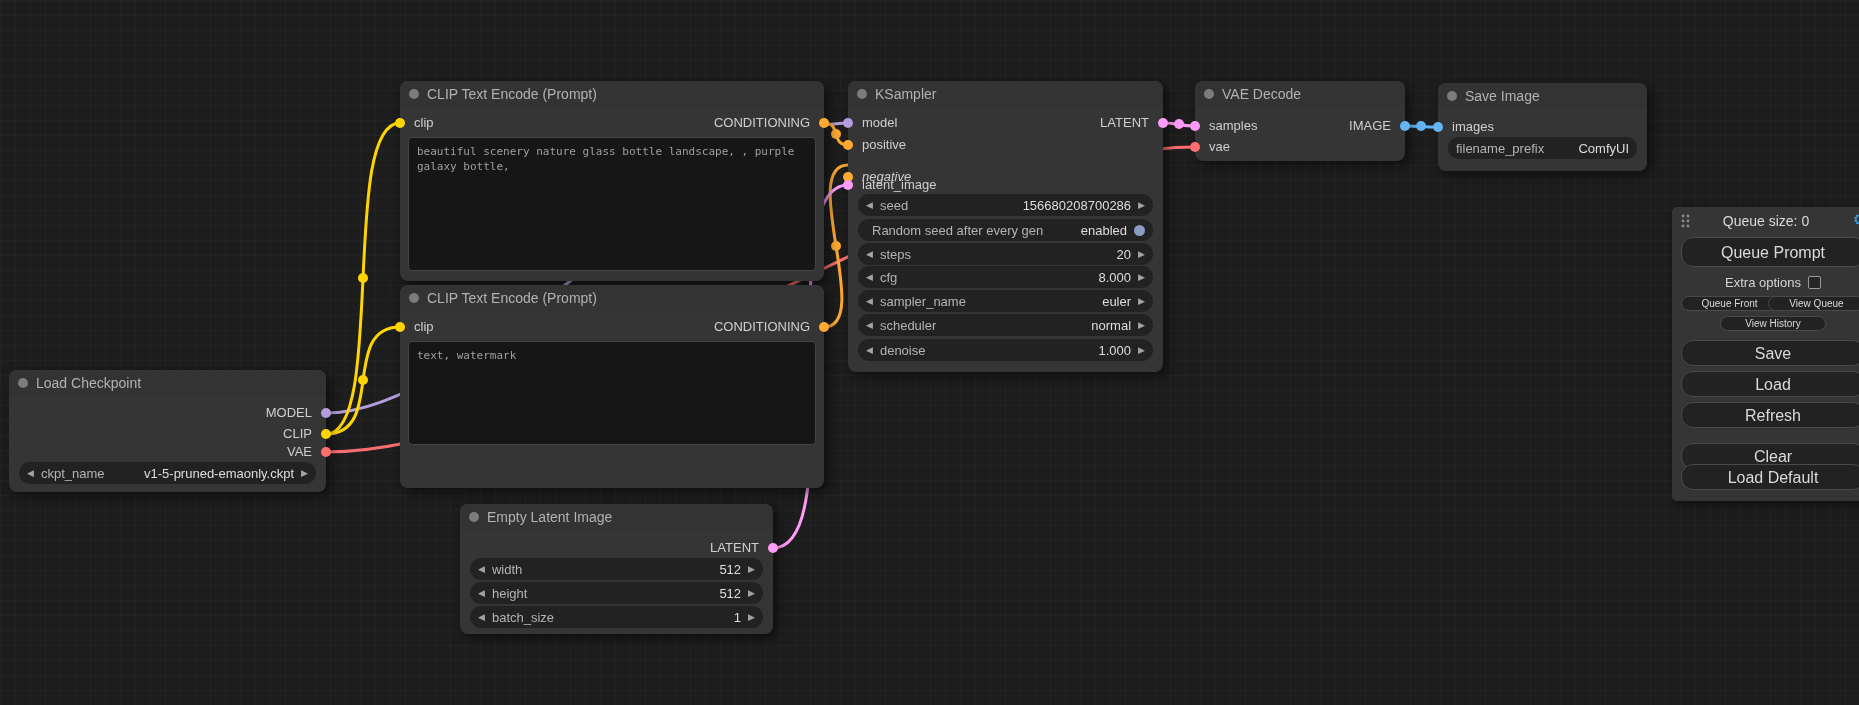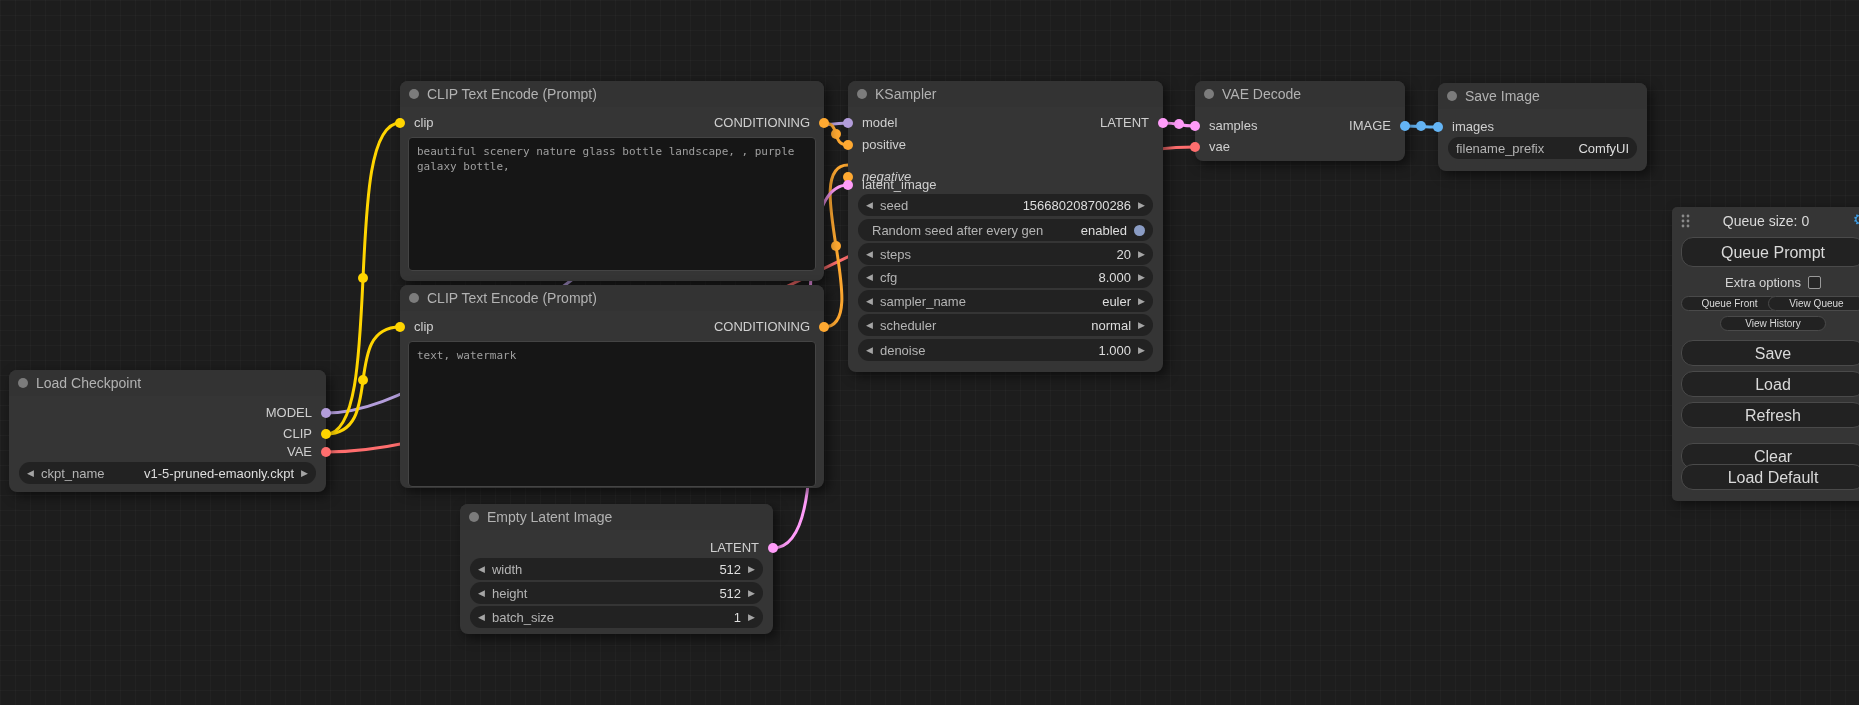--- a/index.html
+++ b/index.html
@@ -129,21 +129,21 @@
     <div class="node-title">
       <span class="title-dot" style="background-color: rgb(124, 124, 124);"></span>
       <span>CLIP Text Encode (Prompt)</span>
     </div>
     <div class="row" style="top:34px;">
       <span class="dot in" style="background-color: rgb(255, 213, 0);"></span>
       <span class="in-label">clip</span>
       <span class="out-label">CONDITIONING</span>
       <span class="dot out" style="background-color: rgb(255, 169, 49);"></span>
     </div>
-    <div class="prompt" style="top:56px; height:146px;">text, watermark</div>
+    <div class="prompt" style="top:56px; height:104px;">text, watermark</div>
   </div>
 
   <div class="node" style="left:460px; top:504px; width:313px; height:130px;">
     <div class="node-title">
       <span class="title-dot" style="background-color: rgb(124, 124, 124);"></span>
       <span>Empty Latent Image</span>
     </div>
     <div class="row" style="top:36px;">
       <span class="out-label">LATENT</span>
       <span class="dot out" style="background-color: rgb(255, 156, 249);"></span>

